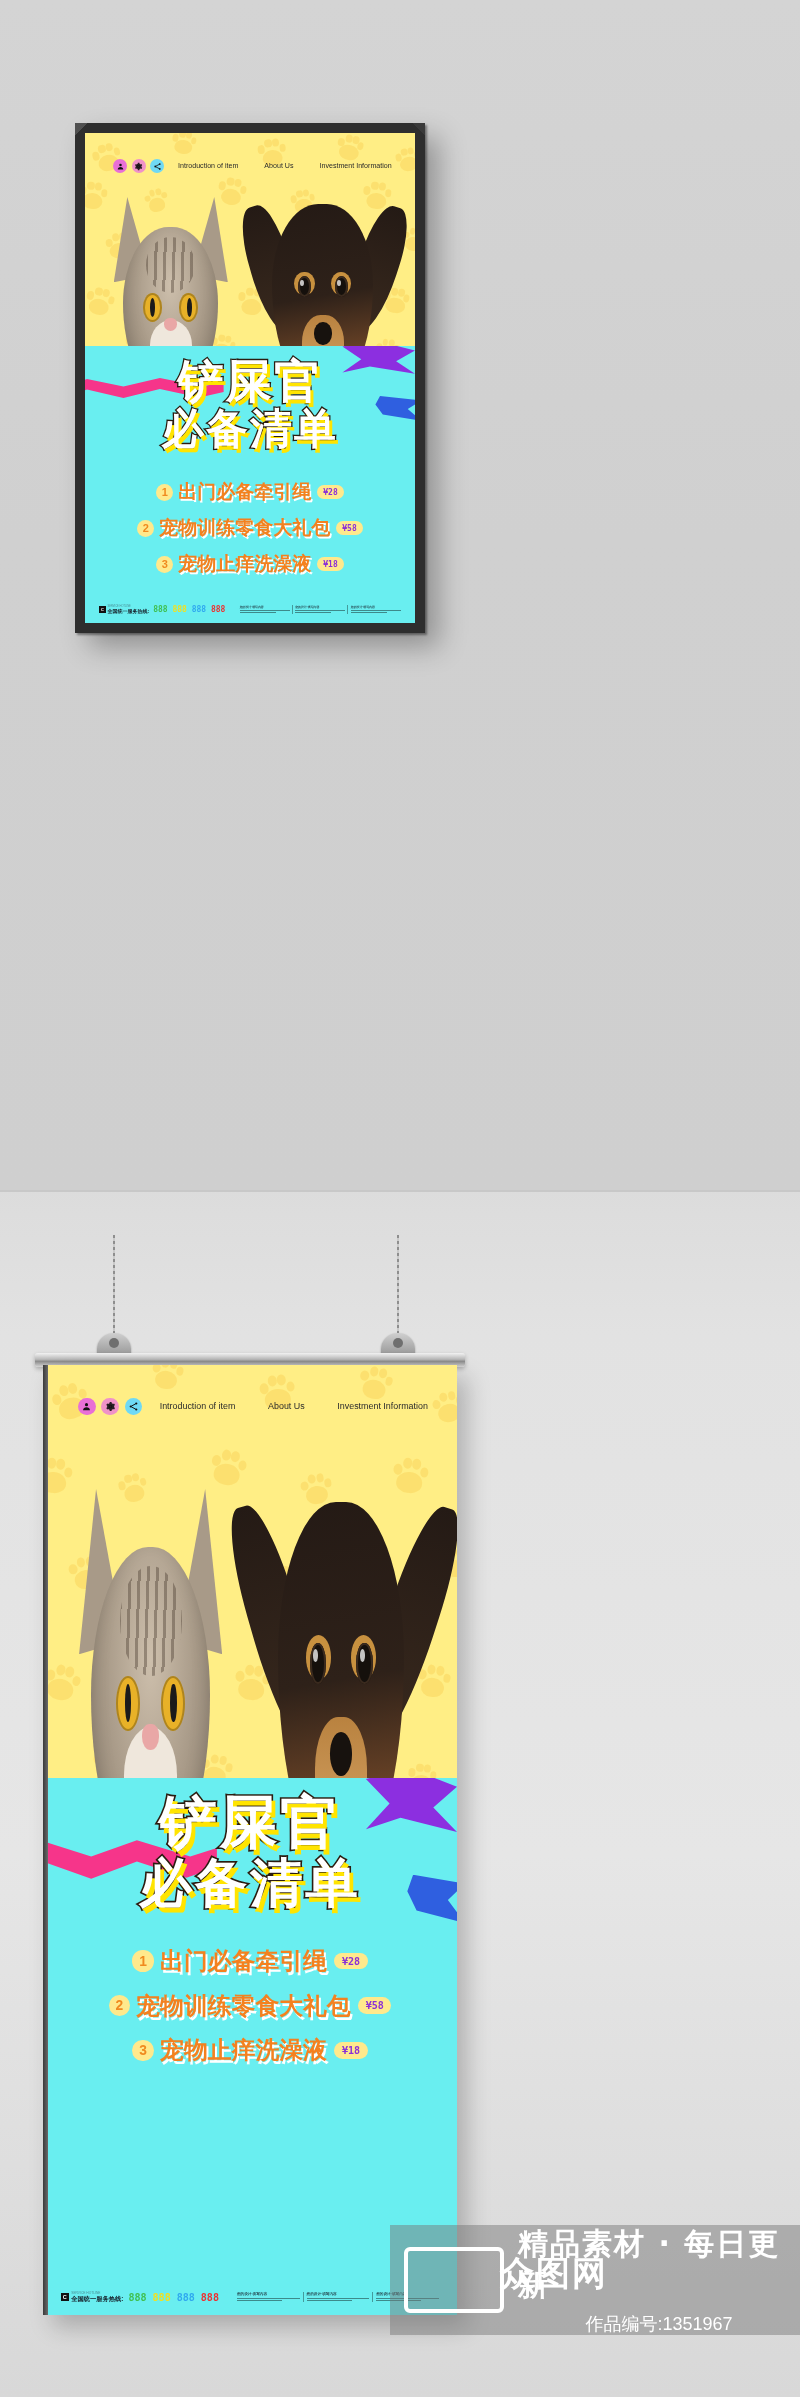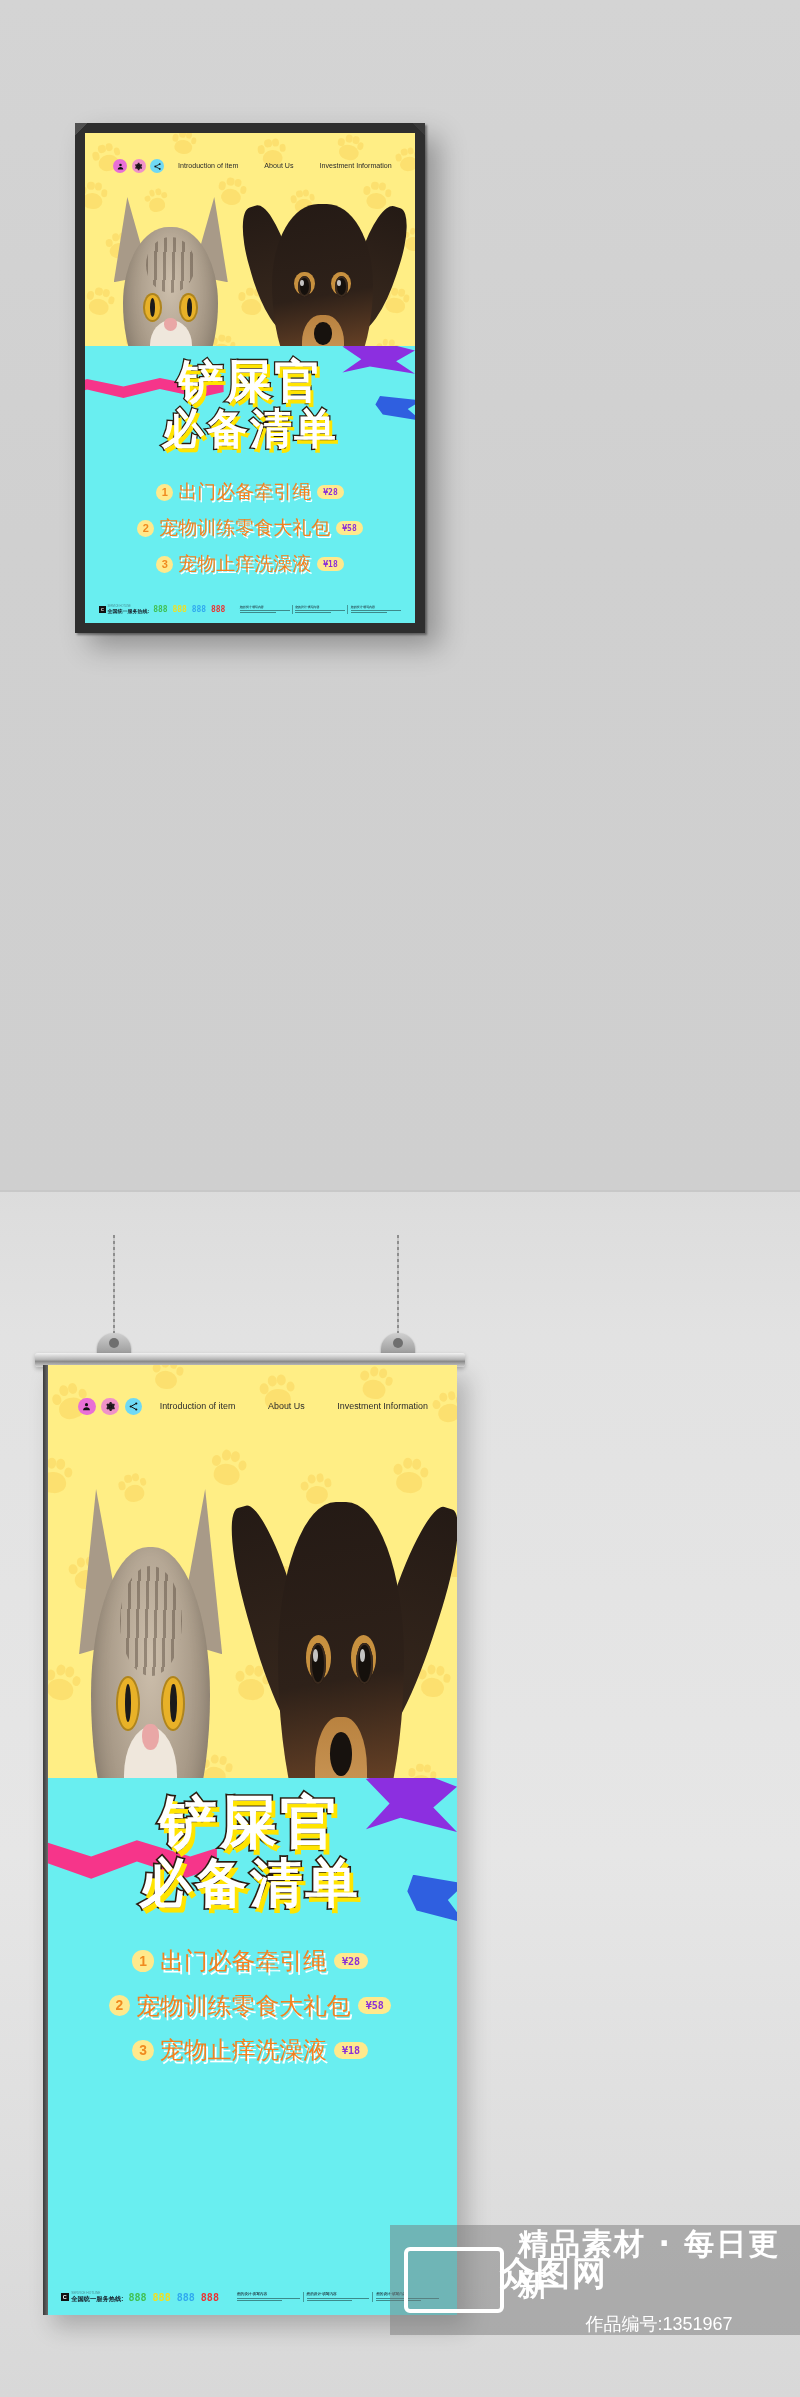--- a/index.html
+++ b/index.html
@@ -139,21 +139,21 @@
     text-shadow:
       0 0 0 #2b1c10,
       3px 5px 0 #ffe400,
       4px 6px 0 #2b1c10;}
 
   
   .list{position:absolute;left:0;width:100%;}
   .row{display:flex;align-items:center;justify-content:center;}
   .num{border-radius:50%;background:#ffe98c;color:#f08a1e;font-weight:bold;
        display:flex;align-items:center;justify-content:center;flex:none;}
-  .rowtext{font-family:"DejaVu Sans","Liberation Sans",sans-serif;font-weight:normal;
+  .rowtext{font-family:"DejaVu Sans","Liberation Sans",sans-serif;font-weight:bold;
        color:#f4811f;white-space:nowrap;
        text-shadow:2px 3px 0 #ffffff;}
   .price{background:#ffe98c;color:#8b2fd6;font-weight:bold;border-radius:999px;
        display:flex;align-items:center;justify-content:center;flex:none;
        font-family:"DejaVu Sans Mono","Liberation Mono",monospace;}
 
   
   .footer{position:absolute;left:0;width:100%;display:flex;align-items:center;}
   .ft-badge{background:#111;color:#fff;display:flex;align-items:center;justify-content:center;
        font-weight:bold;flex:none;}

